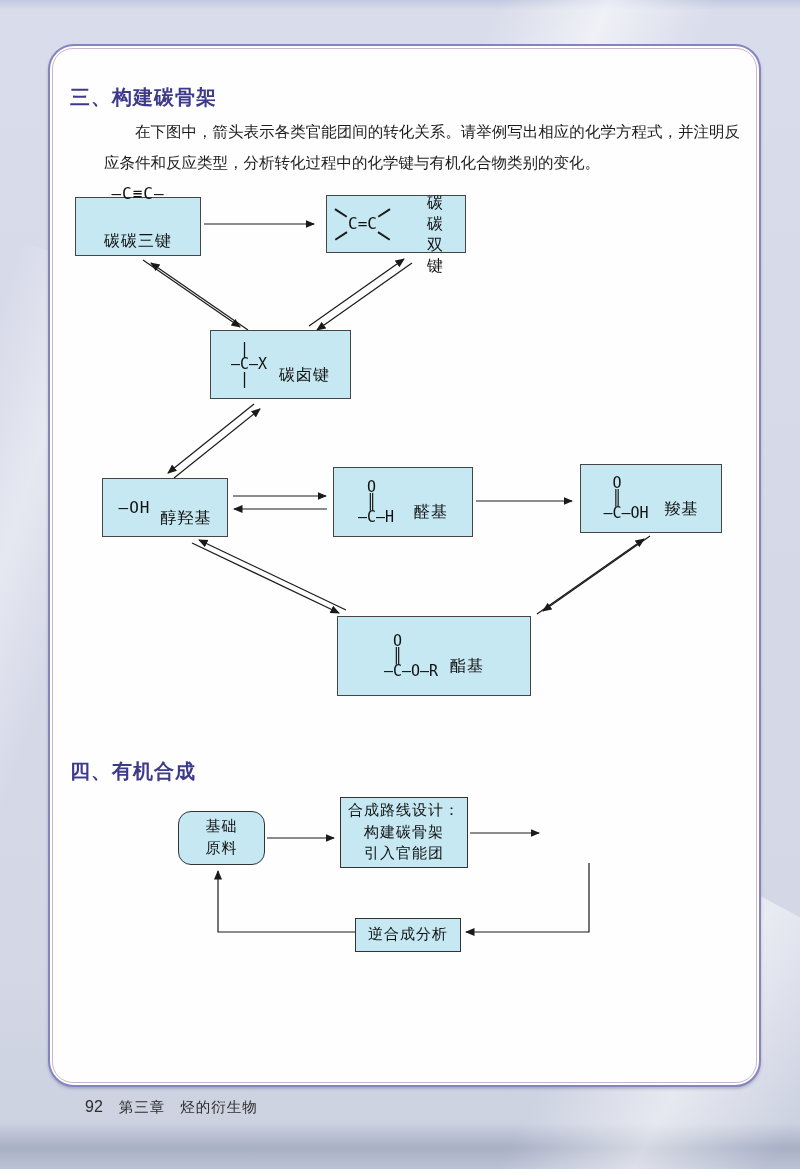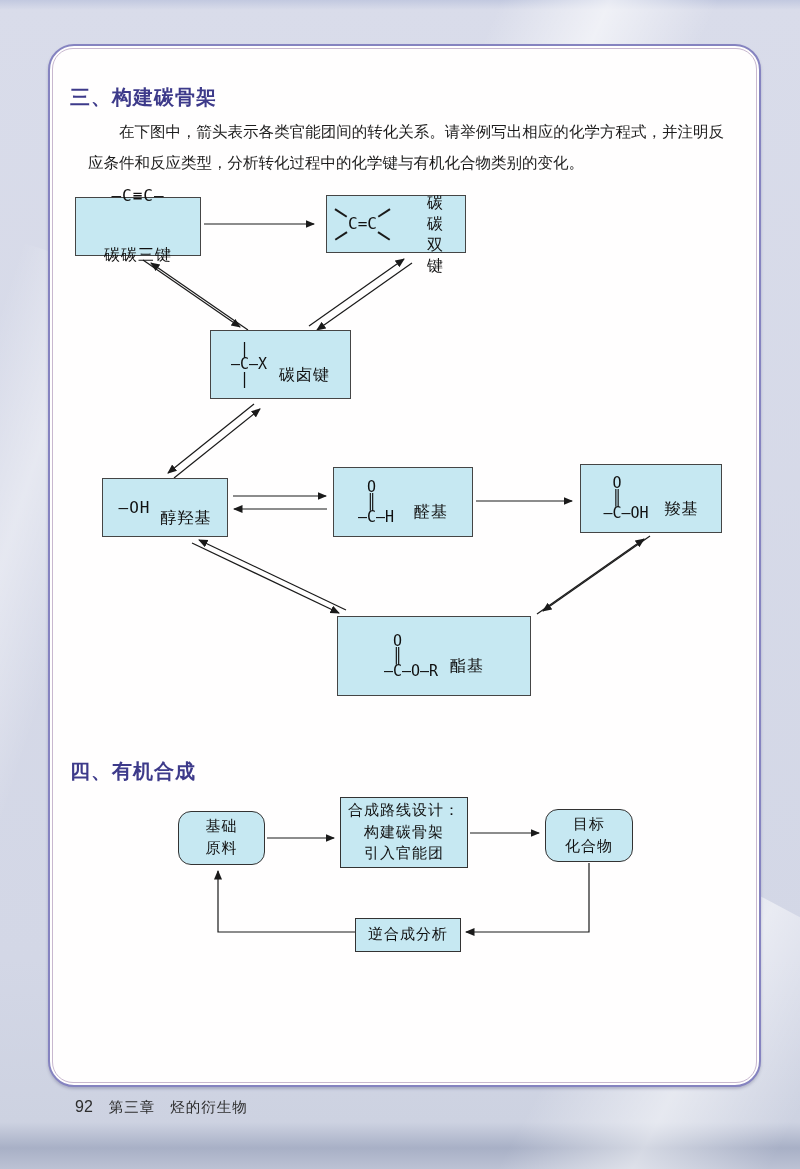--- a/index.html
+++ b/index.html
@@ -27,31 +27,31 @@
   .card::after { content:""; position:absolute; inset:2px; border:1px solid #c8b8cf; border-radius:21px; }
 
   .h-sec {
     position:absolute; margin:0; font-family:"Liberation Sans","DejaVu Sans",sans-serif;
     font-weight:bold; font-size:20px; color:#3d3a8a; letter-spacing:1px;
   }
   .h3 { left:70px; top:84px; }
   .h4 { left:70px; top:758px; }
 
   .para {
-    position:absolute; left:88px; top:116px; width:636px; margin:0;
+    position:absolute; left:104px; top:116px; width:636px; margin:0;
     font-size:15.5px; line-height:31px; color:#1c1c1c; text-align:justify; text-indent:2em;
   }
 
   .arrows { position:absolute; left:0; top:0; pointer-events:none; }
 
   .fbox {
     position:absolute; background:#c6e8f2; border:1px solid #454545; box-sizing:border-box;
     display:flex; align-items:center; justify-content:center; color:#101010; padding:3px 6px;
   }
-  .fbox.col { flex-direction:column; gap:19px; }
+  .fbox.col { flex-direction:column; gap:7px;justify-content:flex-end; }
   .formula { font-family:"DejaVu Sans Mono","Liberation Mono",monospace; white-space:pre;
              font-size:15px; line-height:15px; text-align:left; }
   .f1line { font-size:16px; line-height:18px; letter-spacing:1px; }
   .blabel { font-family:Liberation Sans, sans-serif; font-size:16px; letter-spacing:1px;margin-top:21px; }
   .gap10 { margin-left:10px; } .gap12 { margin-left:12px; } .gap16 { margin-left:16px; } .gap20 { margin-left:20px; }
   .label-low { align-self:flex-end; padding-bottom:15px; }
 
   .dbond { position:relative; font-family:"DejaVu Sans Mono","Liberation Mono",monospace;
            font-size:16px; line-height:16px; padding:13px 15px; }
   .bd { position:absolute; width:14px; height:1.5px; background:#1a1a1a; }
@@ -60,21 +60,21 @@
   .bd3 { right:1px; top:9px;    transform:rotate(-33deg); }
   .bd4 { right:1px; bottom:9px; transform:rotate(33deg); }
 
   .flow {
     position:absolute; background:#c6e8f2; border:1.4px solid #333; box-sizing:border-box;
     display:flex; align-items:center; justify-content:center; text-align:center;
     font-size:15px; line-height:1.45; color:#101010; white-space:pre-line; letter-spacing:1px;
   }
   .flow.round { border-radius:13px; }
 
-  .footer { position:absolute; left:75px; top:1098px; display:flex; align-items:baseline; color:#2d2d2d;text-align:right; }
+  .footer { position:absolute; left:85px; top:1098px; display:flex; align-items:baseline; color:#2d2d2d;text-align:right; }
   .pgnum { font-family:"Liberation Sans","DejaVu Sans",sans-serif; font-size:16px; }
   .chap  { font-size:14.5px; margin-left:16px; letter-spacing:1px; }
   .chapt { font-size:14.5px; margin-left:15px; letter-spacing:1px; }
 </style>
 </head>
 <body>
 
 <div class="page">
   <div class="streak s1"></div>
   <div class="streak s2"></div>
@@ -164,22 +164,20 @@
     <span class="blabel gap12 label-low">酯基</span>
   </div>
 
   <h2 class="h-sec h4">四、有机合成</h2>
 
   <div class="flow round" style="left:178px; top:811px; width:87px; height:54px;">基础
 原料</div>
   <div class="flow" style="left:340px; top:797px; width:128px; height:71px;">合成路线设计：
 构建碳骨架
 引入官能团</div>
-  <div class="flow round" style="left:545px; top:809px; width:88px; height:53px;">目标
-化合物</div>
   <div class="flow" style="left:355px; top:918px; width:106px; height:34px;">逆合成分析</div>
 
   <div class="footer">
     <span class="pgnum">92</span>
     <span class="chap">第三章</span>
     <span class="chapt">烃的衍生物</span>
   </div>
 </div>
 
 </body></html>

